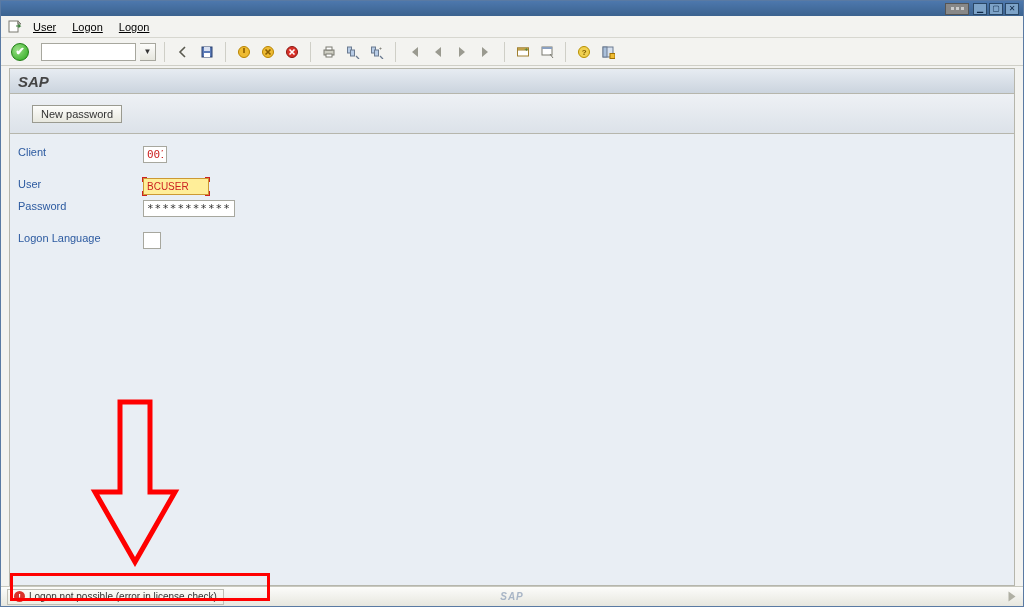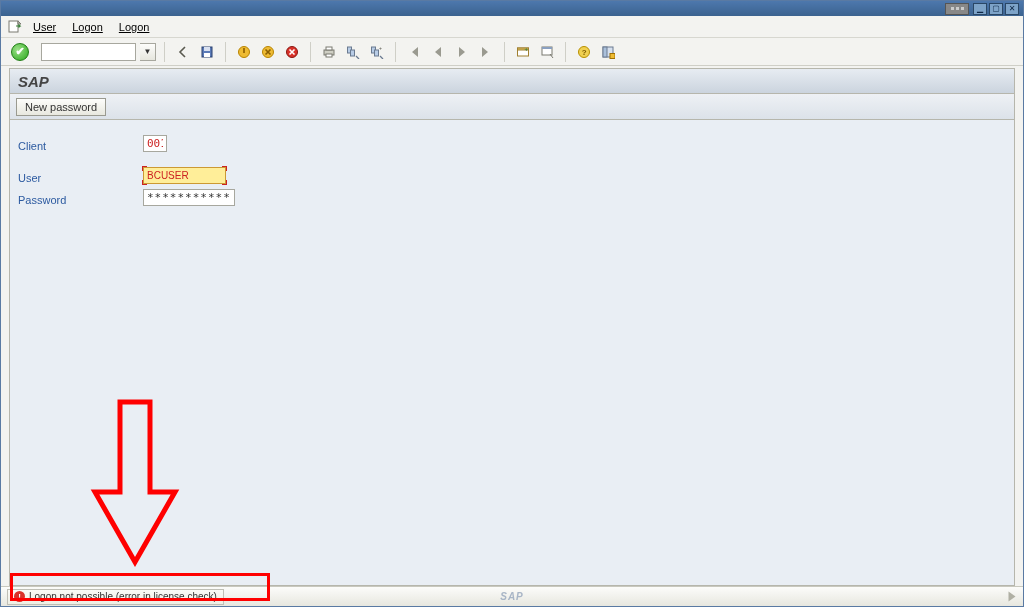--- a/index.html
+++ b/index.html
@@ -32,31 +32,31 @@
   .tool-btn svg { width:14px; height:14px; }
 
   
   .content { flex:1; display:flex; flex-direction:column; padding:0 8px 0 8px; background:#f3f3f0; overflow:hidden; }
 
   
   .app-title-panel { border:1px solid #b6b6ac; background: linear-gradient(#e7ecf2,#cbd4de); height:26px; display:flex; align-items:center; padding-left:8px; margin-top:2px;}
   .app-title { font-size:15px; font-style:italic; font-weight:bold; color:#444; }
 
   
-  .sec-toolbar { border:1px solid #b6b6ac; border-top:none; background: linear-gradient(#eef1f5,#dce2e9); height:26px; display:flex; align-items:center; padding-left:6px;}
+  .sec-toolbar { border:1px solid #b6b6ac; border-top:none; background: linear-gradient(#eef1f5,#dce2e9); height:40px; display:flex; align-items:center; padding-left:22px;}
   .np-btn { height:18px; padding:0 8px; border:1px solid #9a9a90; background:linear-gradient(#fdfdfb,#e8e8df); font-size:11px; color:#333; cursor:pointer;}
 
   
   .form-area { flex:1; background:#e9eef4; border:1px solid #b6b6ac; border-top:none; padding:12px 8px; position:relative;}
-  .row { display:flex; align-items:flex-end; height:20px; margin-bottom:2px; }
+  .row { display:flex; align-items:flex-start; height:20px; margin-bottom:2px; }
   .row.gap { margin-top:12px; }
   .lbl { width:125px; color:#2c5aa0; font-size:11px; }
   .inp { height:17px; border:1px solid #a7a79e; background:#fff; font-size:11px; padding:0 3px; font-family: monospace;}
   .inp.client { width:24px; color:#c22; }
-  .inp.user-hl { width:83px; background:#ffee99; border:1px solid #cc9933; color:#c22; font-family: Arial; font-size:10px;}
+  .inp.user-hl { width:66px; background:#ffee99; border:1px solid #cc9933; color:#c22; font-family: Arial; font-size:10px;}
   .user-wrap { position:relative; }
   .user-wrap .corner { position:absolute; width:5px; height:5px; border:1px solid #c22; }
   .user-wrap .tl { top:-1px; left:-1px; border-right:none; border-bottom:none; }
   .user-wrap .tr { top:-1px; right:-1px; border-left:none; border-bottom:none; }
   .user-wrap .bl { bottom:-1px; left:-1px; border-right:none; border-top:none; }
   .user-wrap .br { bottom:-1px; right:-1px; border-left:none; border-top:none; }
   .inp.pass { width:92px; letter-spacing:1px; font-family: monospace; color:#333;}
   .inp.lang { width:18px; }
 
   
@@ -238,20 +238,24 @@
         <div class="lbl">User</div>
         <div class="user-wrap">
           <input class="inp user-hl" value="BCUSER" style="">
           <div class="corner tl"></div><div class="corner tr"></div><div class="corner bl"></div><div class="corner br"></div>
         </div>
       </div>
       <div class="row">
         <div class="lbl">Password</div>
         <input class="inp pass" type="text" value="************" style="">
       </div>
+      <div class="row gap">
+        <div class="lbl">Logon Language</div>
+        <input class="inp lang" value="" style="">
+      </div>
     </div>
   </div>
 
   <div class="statusbar">
     <div class="status-msg">
       <div class="err-icon">!</div>
       <span>Logon not possible (error in license check)</span>
     </div>
     <div class="sap-logo">SAP</div>
     <div class="status-tri"></div>

